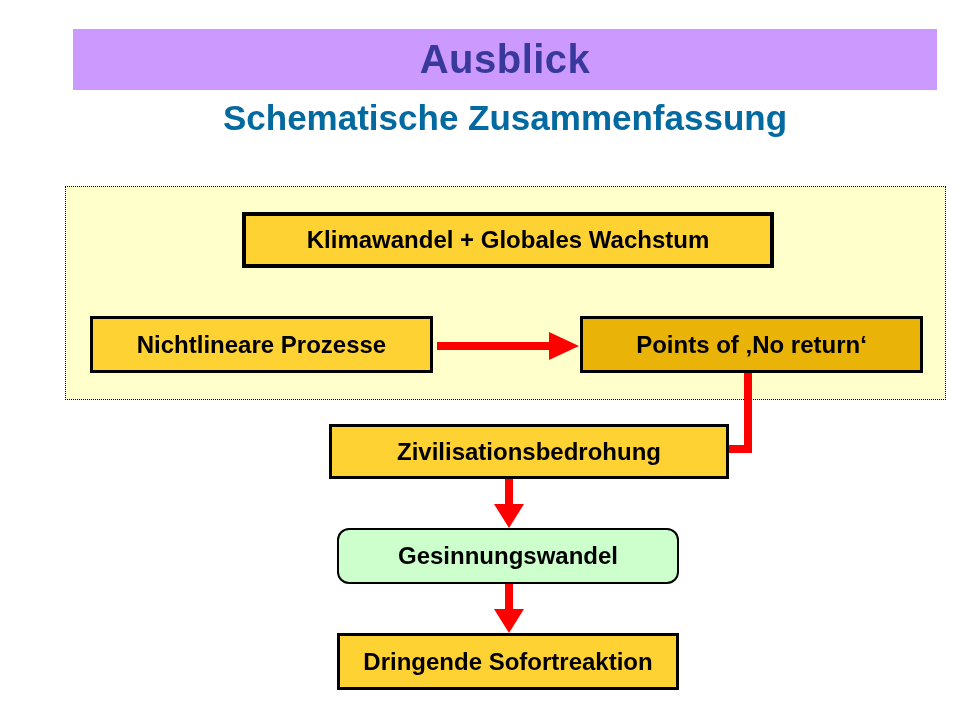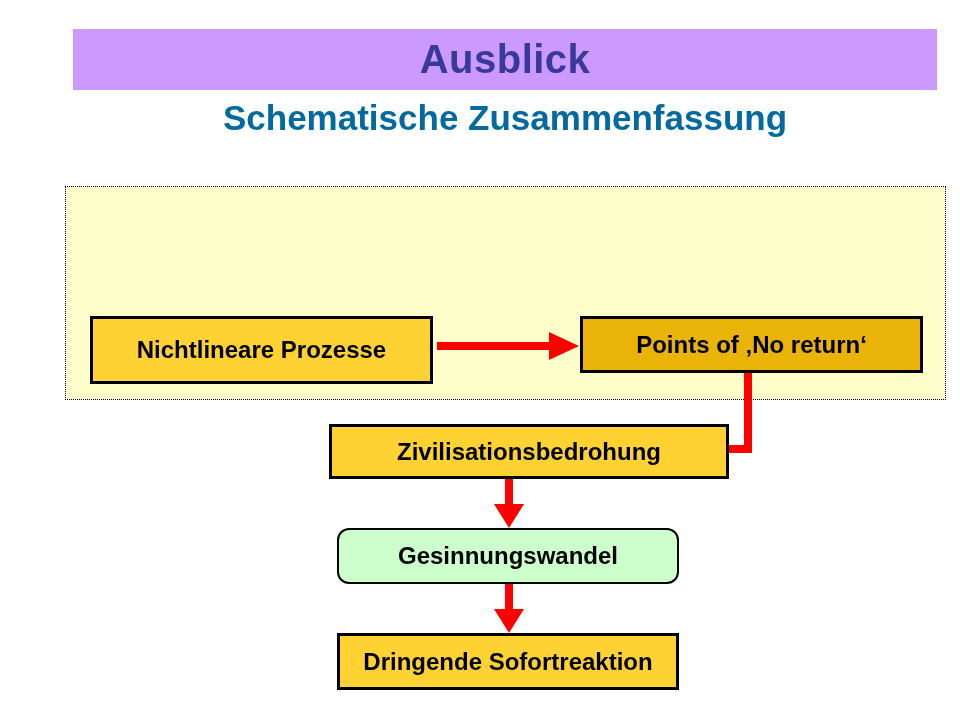--- a/index.html
+++ b/index.html
@@ -43,21 +43,21 @@
     position: absolute;
     border: 3px solid #000000;
     display: flex; align-items: center; justify-content: center;
     font-size: 24px;
     font-weight: bold;
     color: #000000;
     box-sizing: border-box;
     text-align: center;
   }
   .box-klimawandel   { left: 217px; top: 212px; width: 532px; height: 56px; border-width: 4px; }
-  .box-nichtlineare  { left: 65px;  top: 316px; width: 343px; height: 68px; }
+  .box-nichtlineare  { left: 65px;  top: 316px; width: 343px; height: 57px; }
   .box-points        { left: 555px; top: 316px; width: 343px; height: 57px; }
   .box-zivilisation  { left: 304px; top: 424px; width: 400px; height: 55px; }
   .box-gesinnung     { left: 312px; top: 528px; width: 342px; height: 56px; border-width: 2px; }
   .box-dringend      { left: 312px; top: 633px; width: 342px; height: 57px; }
 
   .shaft { position: absolute; background: #FF0000; }
   .head  { position: absolute; width: 0; height: 0; }
   .head-right {
     border-top: 14px solid transparent;
     border-bottom: 14px solid transparent;
@@ -105,20 +105,21 @@
 <div class="slide">
 
   <div class="banner" style="background-color: rgb(204, 153, 255);">
     <span class="title" style="color: rgb(57, 57, 155);">Ausblick</span>
   </div>
 
   <div class="subtitle">Schematische Zusammenfassung</div>
 
   <div class="panel" style="background-color: rgb(255, 255, 204);"></div>
 
+  <div class="box box-klimawandel" style="background-color: rgb(255, 210, 51);">Klimawandel + Globales Wachstum</div>
 
   <div class="box box-nichtlineare" style="background-color: rgb(255, 210, 51);">Nichtlineare Prozesse</div>
 
   <div class="box box-points" style="background-color: #eab308;">Points of ‚No return‘</div>
 
   <div>
     <div class="shaft a1-shaft"></div>
     <div class="head head-right a1-head"></div>
   </div>
 

